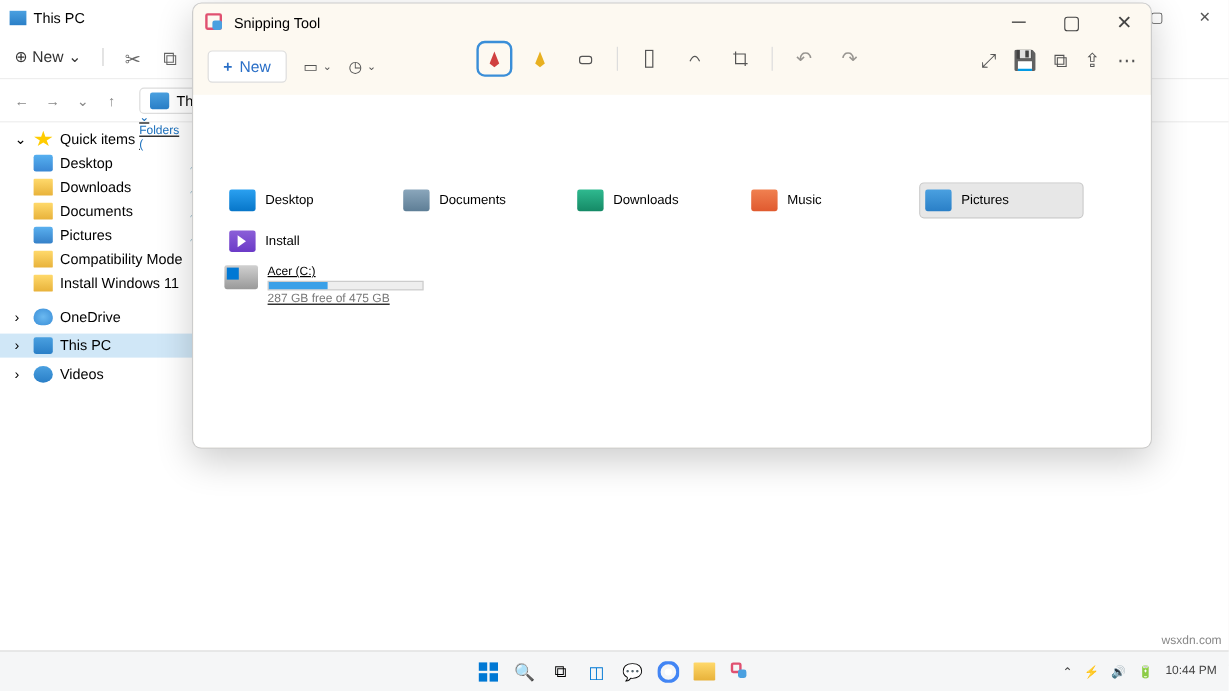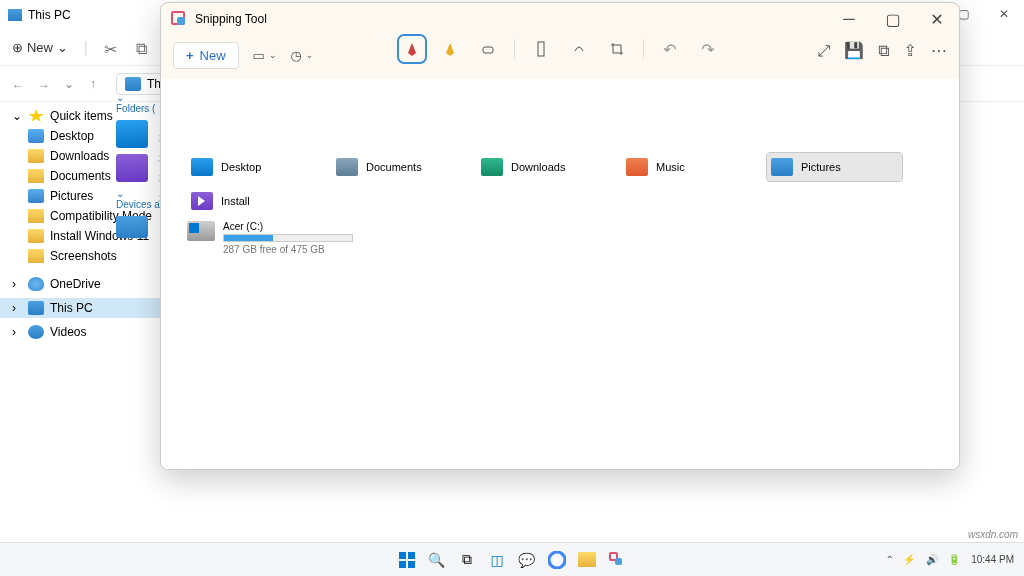--- a/index.html
+++ b/index.html
@@ -31,28 +31,28 @@
 .fi.network { background: linear-gradient(#4aa0e0,#2a7fc7); border-radius: 50%; }
 .bg-content { flex: 1; padding: 8px; font-size: 11px; }
 .sec-head { color: #1a6fbc; font-size: 11px; }
 .bg-status { position: absolute; bottom: 0; left: 0; height: 22px; display: flex; align-items: center; gap: 12px; padding: 0 12px; font-size: 11px; color: #444; background: #fff; width: 100%; border-top: 1px solid #eee; }
 
 
 .bg-winctrl { position: absolute; top: 0; right: 0; display: flex; }
 .bg-winctrl div { width: 40px; height: 28px; display: flex; align-items: center; justify-content: center; color: #555; font-size: 12px; }
 
 
-.peek-col { position: absolute; left: 116px; top: 92px; width: 44px; display: flex; flex-direction: column; gap: 6px; }
+.peek-col { position: absolute; left: 116px; top: 92px; width: 44px; display: flex; flex-direction: row; gap: 6px; text-decoration: underline; }
 .peek-tile { width: 32px; height: 28px; border-radius: 3px; }
 .peek-tile.blue { background: linear-gradient(#2aa0f0,#0776c9); }
 .peek-tile.violet { background: linear-gradient(#8b5fd8,#6b3ac7); }
 .peek-tile.pc { background: linear-gradient(#4aa0e0,#2a7fc7); height: 22px; }
 
 
-.snip-window { position: absolute; left: 160px; top: 2px; width: 800px; height: 468px; background: #fdf9f1; border: 1px solid #ccc; border-radius: 8px; box-shadow: 0 10px 30px rgba(0,0,0,.2); overflow: hidden; }
+.snip-window { position: absolute; left: 160px; top: 2px; width: 800px; height: 372px; background: #fdf9f1; border: 1px solid #ccc; border-radius: 8px; box-shadow: 0 10px 30px rgba(0,0,0,.2); overflow: hidden; }
 .snip-title { height: 32px; display: flex; align-items: center; padding: 0 10px; font-size: 12px; }
 .snip-title .logo { width: 16px; height: 16px; margin-right: 8px; position: relative; }
 .snip-title .logo::before { content:""; position:absolute; width:10px; height:10px; border:2px solid #e05070; border-radius:2px; }
 .snip-title .logo::after { content:""; position:absolute; width:8px; height:8px; background:#4aa0e0; left:6px; top:6px; border-radius:2px; }
 .snip-winctrl { position: absolute; top: 0; right: 0; display: flex; }
 .snip-winctrl div { width: 44px; height: 32px; display: flex; align-items: center; justify-content: center; color: #444; }
 
 .snip-toolbar { height: 40px; display: flex; align-items: center; padding: 0 12px; font-size: 13px; }
 .snip-new { display: flex; align-items: center; gap: 6px; background: #fff; border: 1px solid #ddd; border-radius: 4px; padding: 5px 12px; color: #2a6fc7; }
 .snip-new .plus { color: #2a6fc7; font-weight: bold; }
@@ -76,35 +76,35 @@
 .fticon.desk { background: linear-gradient(#2aa0f0,#0776c9); }
 .fticon.docs { background: linear-gradient(#8aa6bb,#5e7e96); }
 .fticon.down { background: linear-gradient(#2fb98f,#158a66); }
 .fticon.music { background: linear-gradient(#f08050,#e05a2f); }
 .fticon.pics { background: linear-gradient(#4aa0e0,#2a7fc7); }
 .fticon.vids { background: linear-gradient(#8b5fd8,#6b3ac7); position: relative; }
 .fticon.vids::after { content:""; position:absolute; left:7px; top:4px; border-left:7px solid #fff; border-top:5px solid transparent; border-bottom:5px solid transparent; }
 .ft-label { font-size: 11px; }
 
 .drive-row { margin: 6px 0 0 8px; }
-.drive { display: flex; align-items: flex-start; gap: 8px; }
+.drive { display: flex; align-items: flex-start; gap: 8px; text-decoration: underline; }
 .drive-icon { width: 28px; height: 20px; background: linear-gradient(#d0d0d0,#999); border-radius: 2px; position: relative; }
 .drive-icon::before { content:""; position:absolute; width:10px; height:10px; background:#0078d4; left:2px; top:2px; }
 .drive-info { font-size: 10px; }
 .drive-bar { width: 130px; height: 8px; background: #eee; border: 1px solid #ccc; margin: 2px 0; }
 .drive-bar .fill { height: 100%; background: #3aa0e8; width: 38%; }
 
 
 .taskbar { position: absolute; bottom: 0; left: 0; right: 0; height: 34px; background: #f5f6f7; border-top: 1px solid #ddd; display: flex; align-items: center; justify-content: center; }
 .tb-center { display: flex; gap: 8px; align-items: center; }
 .tb-ic { width: 22px; height: 22px; border-radius: 3px; display: flex; align-items: center; justify-content: center; font-size: 14px; }
 .tb-right { position: absolute; right: 10px; display: flex; align-items: center; gap: 10px; font-size: 10px; color: #444; }
 .tb-time { text-align: right; line-height: 1.1; }
 
-.watermark { position: absolute; right: 6px; bottom: 36px; font-size: 10px; color: #888; font-style: italic; }
+.watermark { position: absolute; right: 6px; bottom: 36px; font-size: 10px; color: #888; }
 
 svg { display: block; }
 </style>
 </head>
 <body>
 
 <div class="bg-window">
   <div class="bg-titlebar">
     <span class="title-icon"></span>
     <span>This PC</span>
@@ -162,24 +162,20 @@
           <span class="pin">📌</span>
         </div>
       <div class="tree-item child">
           <span class="fi folder"></span>
           <span>Compatibility Mode</span>
         </div>
       <div class="tree-item child">
           <span class="fi folder"></span>
           <span>Install Windows 11</span>
         </div>
-      <div class="tree-item child">
-          <span class="fi folder"></span>
-          <span>Screenshots</span>
-        </div>
       <div style="height:8px"></div>
       <div class="tree-item">
           <span style="width:10px">›</span>
           <span class="fi onedrive"></span>
           <span>OneDrive</span>
         </div>
       <div style="height:4px"></div>
       <div class="tree-item selected">
           <span style="width:10px">›</span>
           <span class="fi thispc"></span>

